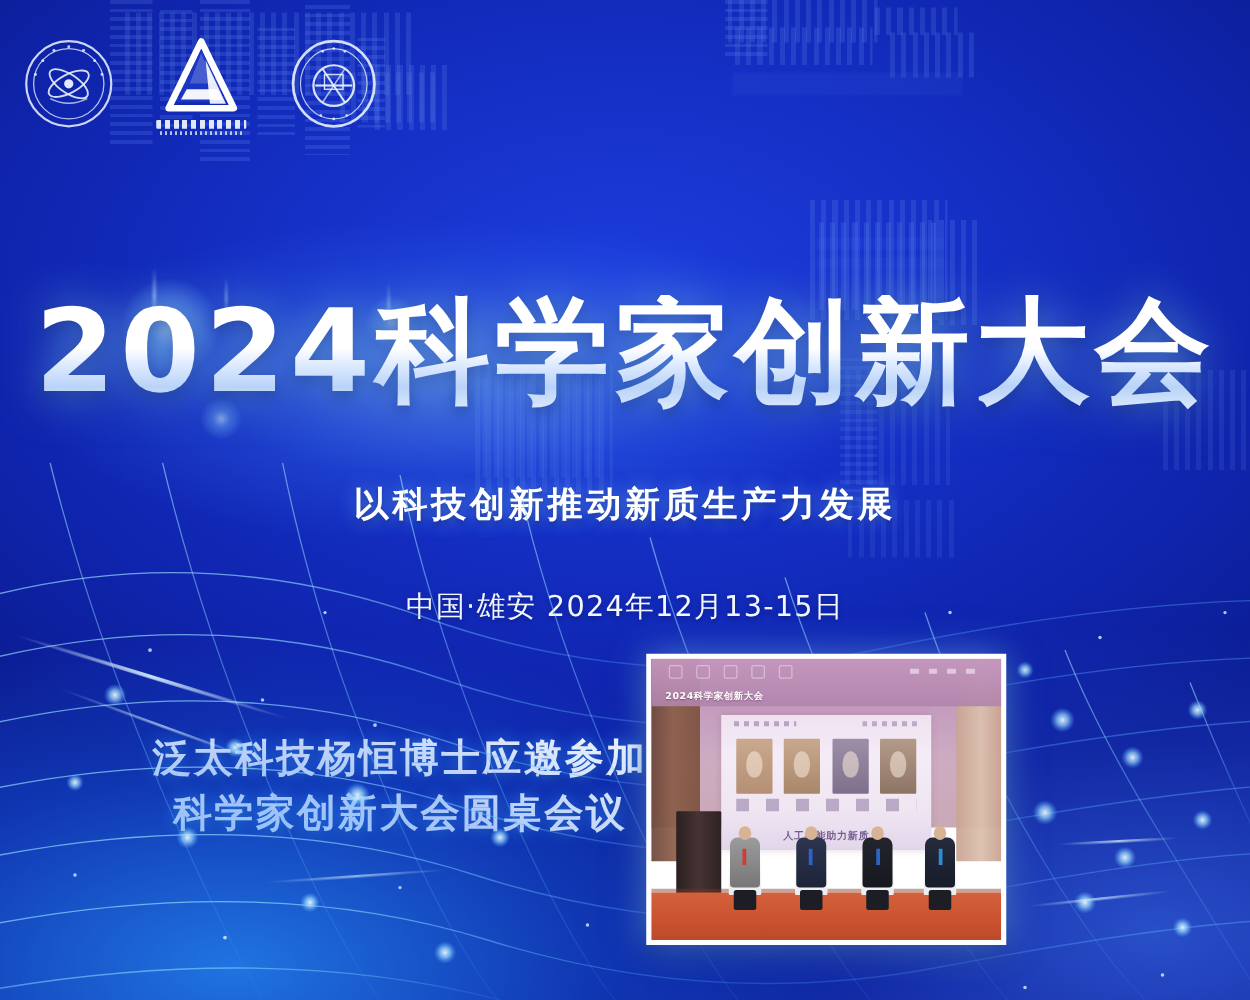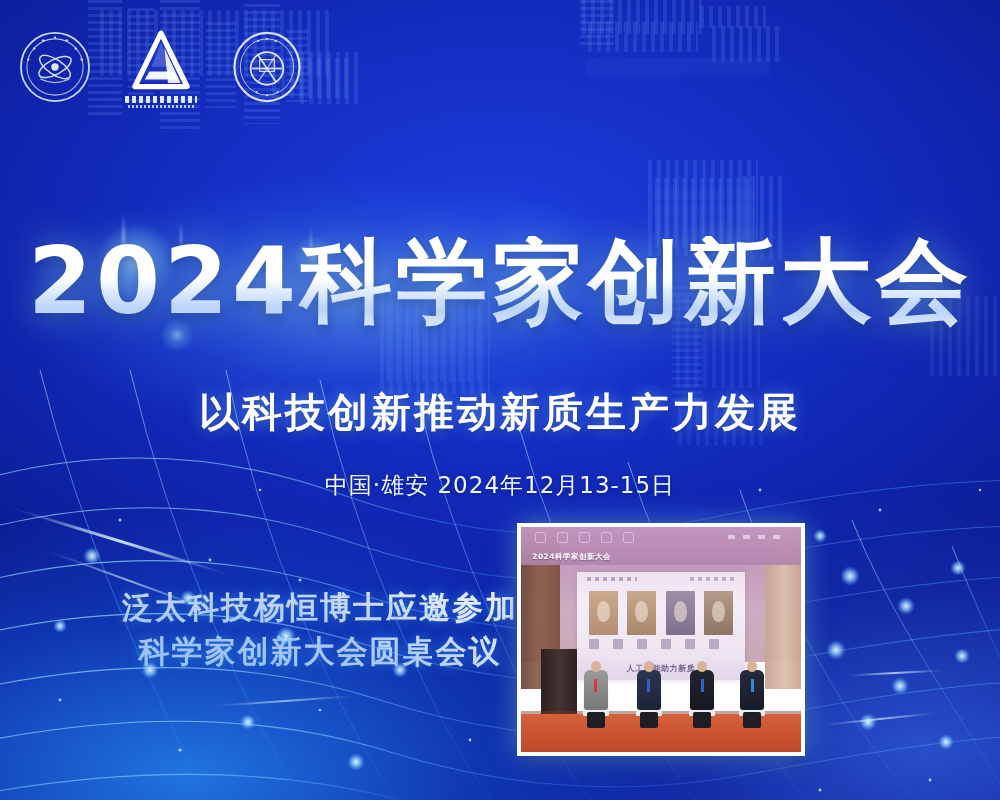--- a/index.html
+++ b/index.html
@@ -87,21 +87,21 @@
     font-size:92px;line-height:1;font-weight:700;letter-spacing:4px;
     font-family:"DejaVu Sans","Liberation Sans",sans-serif;
     background:linear-gradient(180deg,#ffffff 0%,#ffffff 46%,#dbe9ff 62%,#b9d3f8 80%,#dce9fb 100%);
     -webkit-background-clip:text;background-clip:text;color:transparent;
     -webkit-text-fill-color:transparent;
     filter:drop-shadow(0 0 18px rgba(120,190,255,.75)) drop-shadow(0 4px 6px rgba(5,20,90,.55));
     white-space:nowrap;
   }
   .subhead{
     position:absolute;left:0;right:0;top:385px;text-align:center;
-    font-size:40px;font-weight:700;letter-spacing:3px;color:#ffffff;
+    font-size:28px;font-weight:700;letter-spacing:3px;color:#ffffff;
     font-family:Liberation Sans, sans-serif;
     text-shadow:0 0 14px rgba(120,190,255,.6),0 2px 4px rgba(5,20,90,.5);
     white-space:nowrap;
   }
   .meta{
     position:absolute;left:0;right:0;top:470px;text-align:center;
     font-size:23px;font-weight:400;letter-spacing:1px;color:#f2f7ff;
     font-family:"DejaVu Sans","Liberation Sans",sans-serif;
     text-shadow:0 1px 4px rgba(5,20,90,.55);
     white-space:nowrap;

